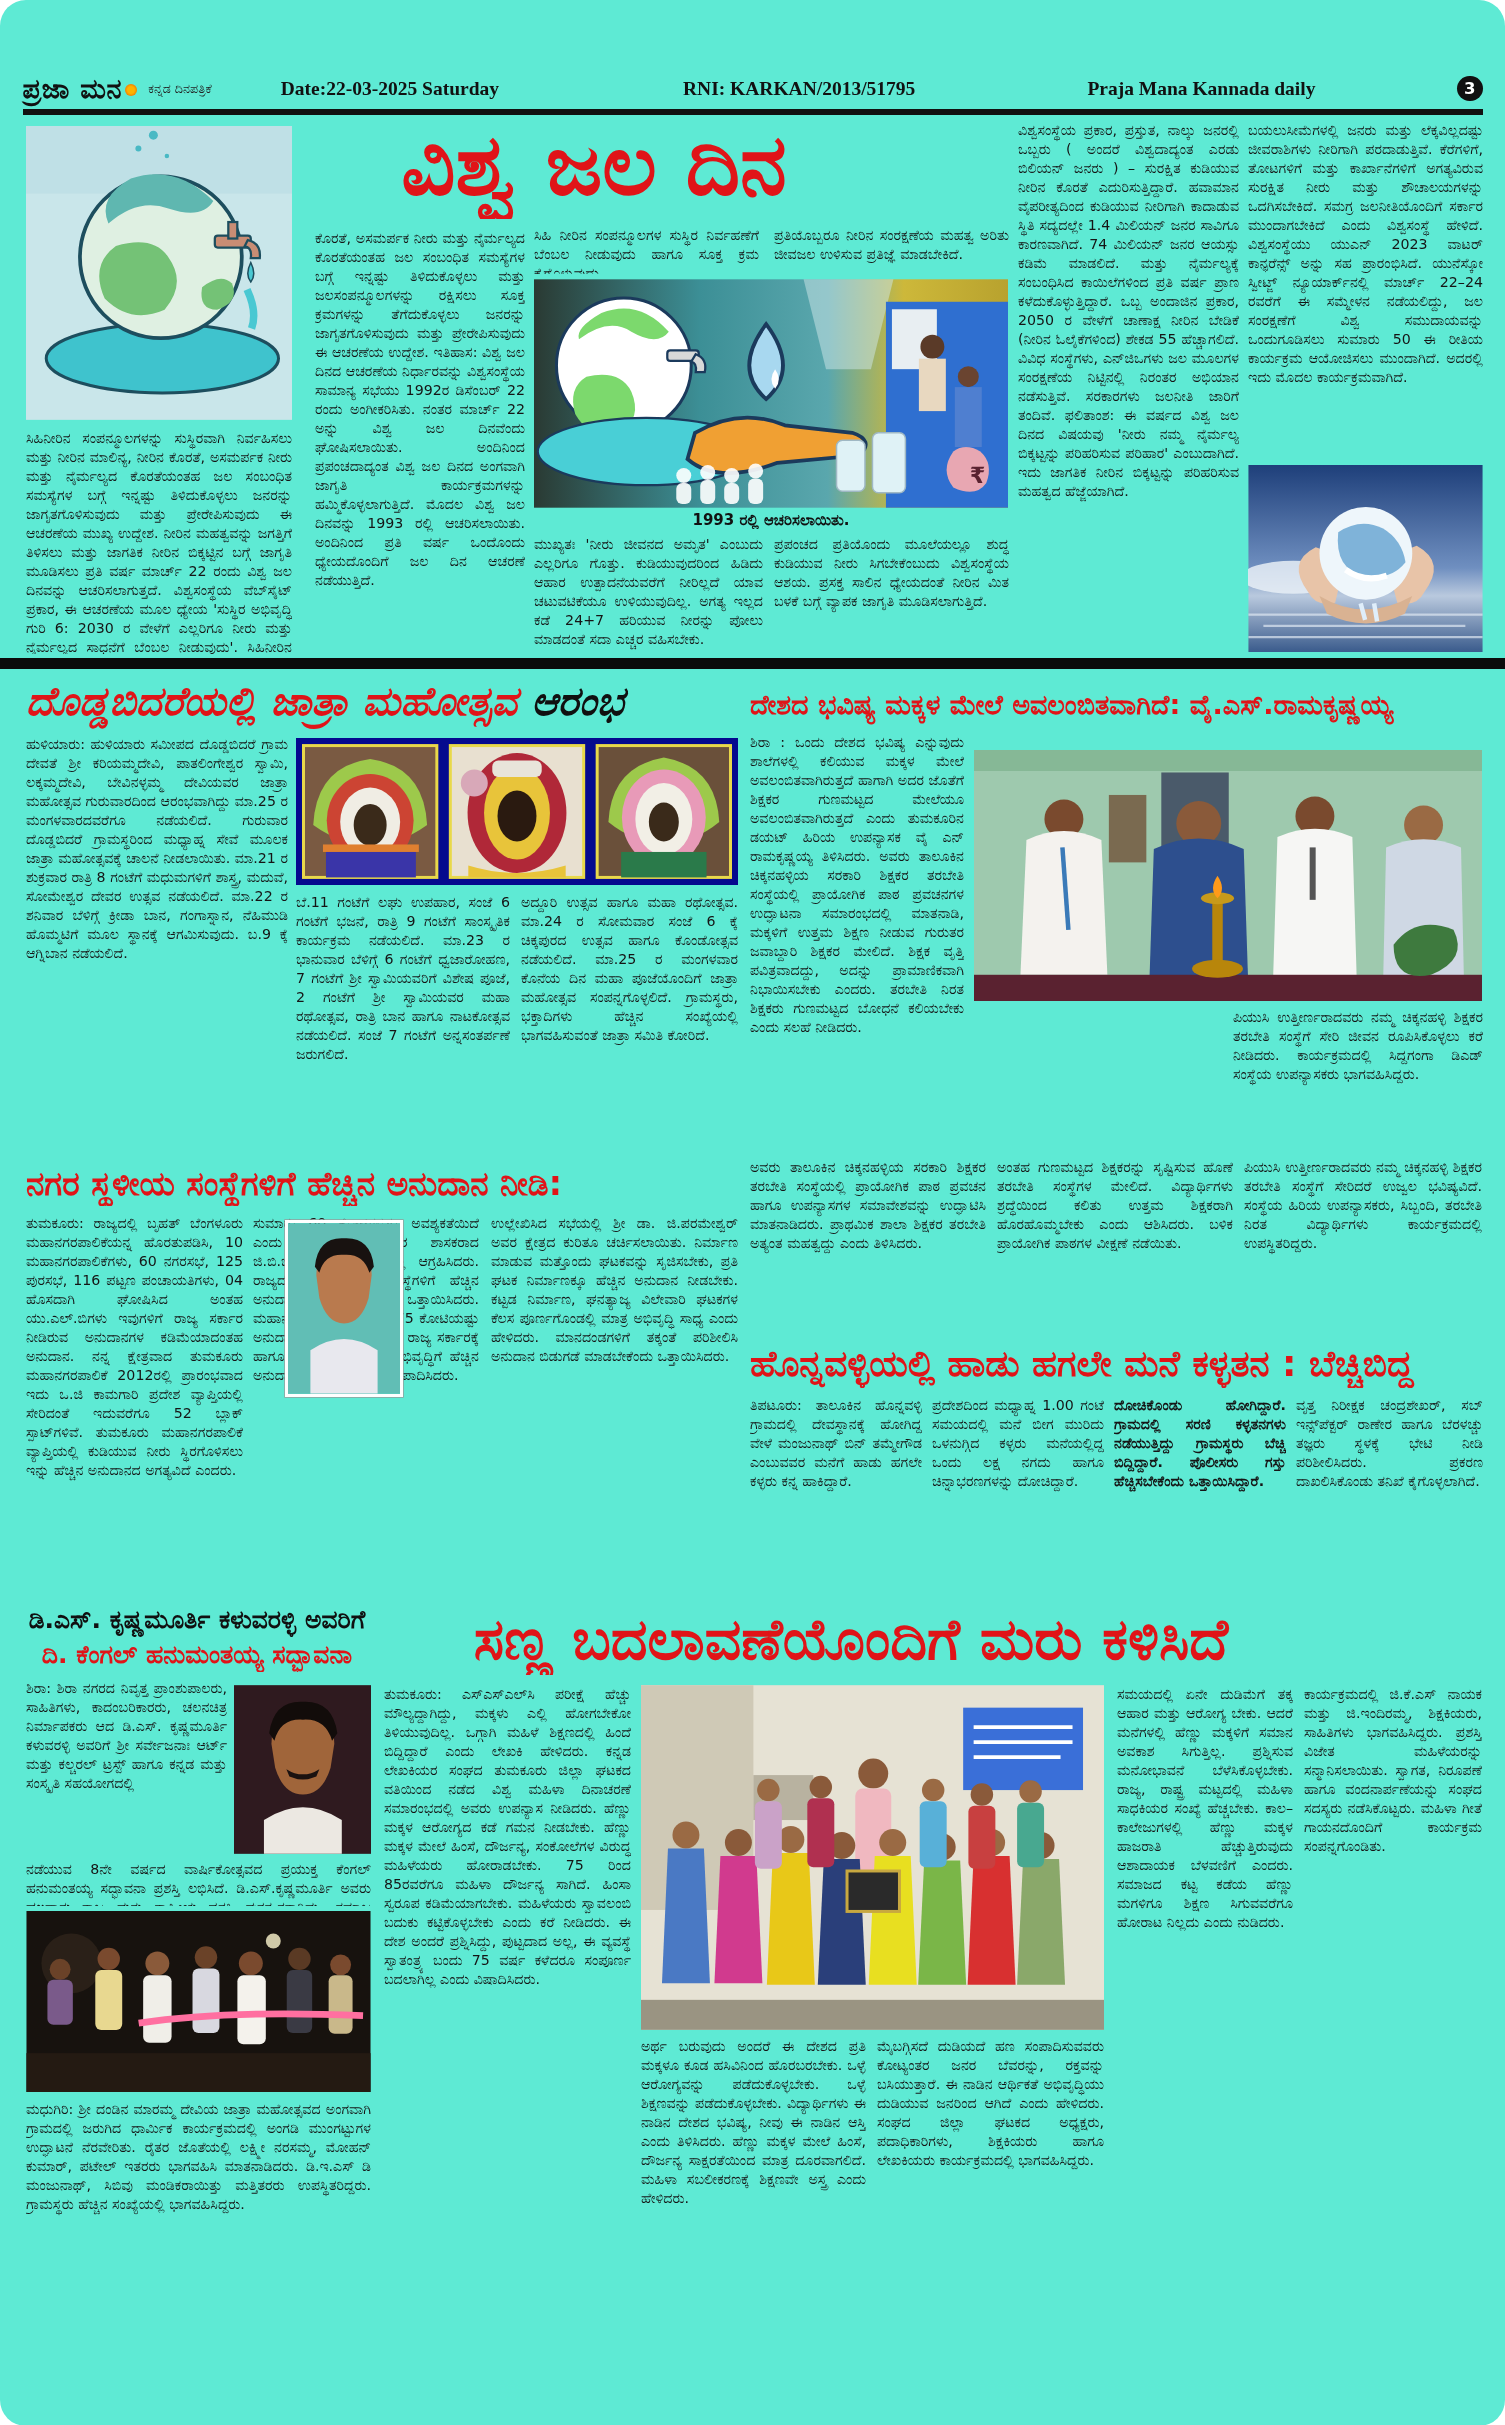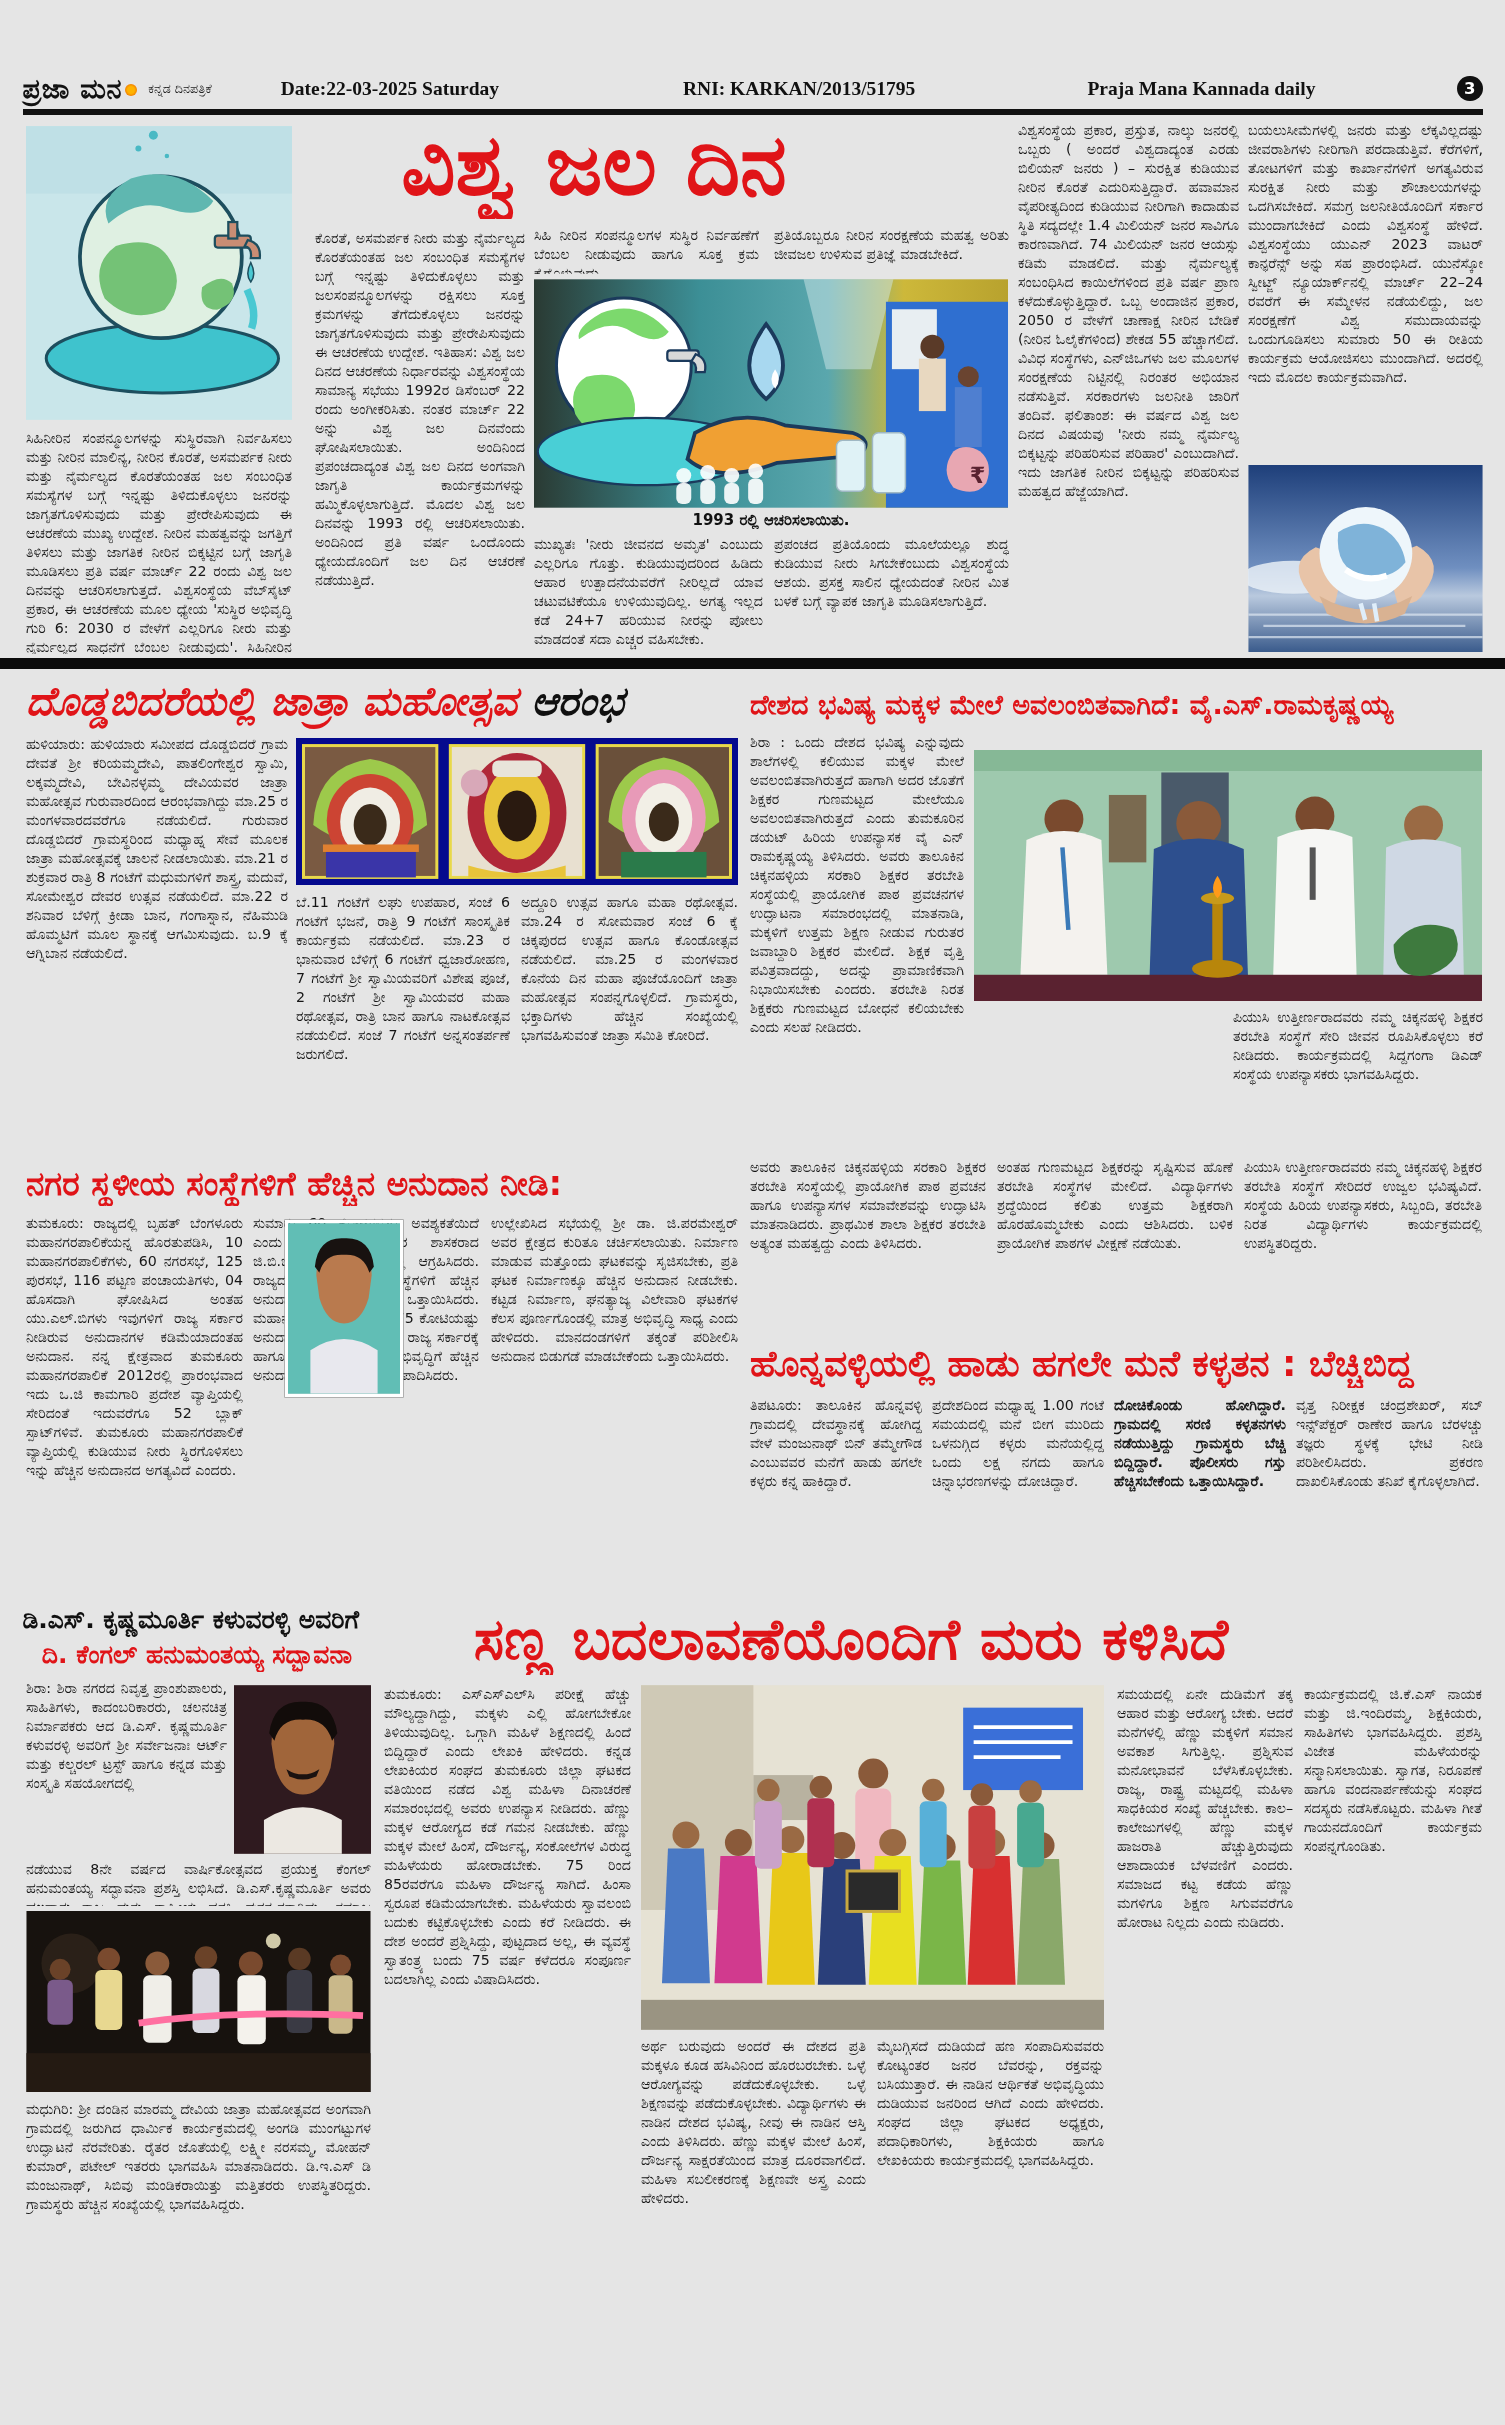--- a/index.html
+++ b/index.html
@@ -1,17 +1,17 @@
 <!DOCTYPE html>
 <html style="font-size:12px"><head>
 <meta charset="utf-8">
 <style>
   html,body{margin:0;padding:0;background:#ffffff;}
   body{width:1505px;height:2426px;position:relative;font-family:"DejaVu Sans","Liberation Sans",sans-serif;}
-  #page{position:absolute;inset:0;background:#e5e5e5;overflow:hidden;}
+  #page{position:absolute;inset:0;background:#5eead4;overflow:hidden;border-radius:26px;}
   .col{position:absolute;font-size:14.2px;line-height:19px;text-align:justify;overflow:hidden;color:#151515;word-break:break-word;}
   .rule{position:absolute;background:#111;}
   .masthead{position:absolute;left:22.5px;top:69px;width:1460px;height:39px;display:flex;align-items:center;}
   .logo-main{font-size:27px;font-weight:bold;color:#111;letter-spacing:0.7px;}
   .logo-sun{display:inline-block;width:12px;height:12px;border-radius:50%;background:radial-gradient(circle,#ffb300 40%,#e65100 100%);margin:0 3px;vertical-align:middle;}
   .logo-sub{font-size:12.7px;color:#222;margin-left:8px;}
   .mh-item{font-size:19.5px;color:#111;font-weight:bold;font-family:"Liberation Serif","DejaVu Serif",serif;}
   .page-circle{width:25.5px;height:25.5px;border-radius:50%;background:#111;color:#fff;font-size:16.5px;font-weight:bold;display:flex;align-items:center;justify-content:center;}
   .hl-red{color:#e01418;font-weight:bold;}
   .hl-black{color:#101010;font-weight:bold;}
@@ -241,21 +241,21 @@
   <div class="col" style="left:750px;top:1158px;width:236px;height:176px;">ಅವರು ತಾಲೂಕಿನ ಚಿಕ್ಕನಹಳ್ಳಿಯ ಸರಕಾರಿ ಶಿಕ್ಷಕರ ತರಬೇತಿ ಸಂಸ್ಥೆಯಲ್ಲಿ ಪ್ರಾಯೋಗಿಕ ಪಾಠ ಪ್ರವಚನ ಹಾಗೂ ಉಪನ್ಯಾಸಗಳ ಸಮಾವೇಶವನ್ನು ಉದ್ಘಾಟಿಸಿ ಮಾತನಾಡಿದರು. ಪ್ರಾಥಮಿಕ ಶಾಲಾ ಶಿಕ್ಷಕರ ತರಬೇತಿ ಅತ್ಯಂತ ಮಹತ್ವದ್ದು ಎಂದು ತಿಳಿಸಿದರು.</div>
   <div class="col" style="left:997px;top:1158px;width:236px;height:176px;">ಅಂತಹ ಗುಣಮಟ್ಟದ ಶಿಕ್ಷಕರನ್ನು ಸೃಷ್ಟಿಸುವ ಹೊಣೆ ತರಬೇತಿ ಸಂಸ್ಥೆಗಳ ಮೇಲಿದೆ. ವಿದ್ಯಾರ್ಥಿಗಳು ಶ್ರದ್ಧೆಯಿಂದ ಕಲಿತು ಉತ್ತಮ ಶಿಕ್ಷಕರಾಗಿ ಹೊರಹೊಮ್ಮಬೇಕು ಎಂದು ಆಶಿಸಿದರು. ಬಳಿಕ ಪ್ರಾಯೋಗಿಕ ಪಾಠಗಳ ವೀಕ್ಷಣೆ ನಡೆಯಿತು.</div>
   <div class="col" style="left:1244px;top:1158px;width:238px;height:176px;">ಪಿಯುಸಿ ಉತ್ತೀರ್ಣರಾದವರು ನಮ್ಮ ಚಿಕ್ಕನಹಳ್ಳಿ ಶಿಕ್ಷಕರ ತರಬೇತಿ ಸಂಸ್ಥೆಗೆ ಸೇರಿದರೆ ಉಜ್ವಲ ಭವಿಷ್ಯವಿದೆ. ಸಂಸ್ಥೆಯ ಹಿರಿಯ ಉಪನ್ಯಾಸಕರು, ಸಿಬ್ಬಂದಿ, ತರಬೇತಿ ನಿರತ ವಿದ್ಯಾರ್ಥಿಗಳು ಕಾರ್ಯಕ್ರಮದಲ್ಲಿ ಉಪಸ್ಥಿತರಿದ್ದರು.</div>
 
   <div class="headline-sec hl-red" style="left:750px;top:1343px;width:733px;height:45px;font-size:36px;line-height:42px;">ಹೊನ್ನವಳ್ಳಿಯಲ್ಲಿ ಹಾಡು ಹಗಲೇ ಮನೆ ಕಳ್ಳತನ : ಬೆಚ್ಚಿಬಿದ್ದ ಗ್ರಾಮಸ್ಥರು</div>
   <div class="col" style="left:750px;top:1396px;width:172px;height:201px;">ತಿಪಟೂರು: ತಾಲೂಕಿನ ಹೊನ್ನವಳ್ಳಿ ಗ್ರಾಮದಲ್ಲಿ ದೇವಸ್ಥಾನಕ್ಕೆ ಹೋಗಿದ್ದ ವೇಳೆ ಮಂಜುನಾಥ್ ಬಿನ್ ತಮ್ಮೇಗೌಡ ಎಂಬುವವರ ಮನೆಗೆ ಹಾಡು ಹಗಲೇ ಕಳ್ಳರು ಕನ್ನ ಹಾಕಿದ್ದಾರೆ.</div>
   <div class="col" style="left:932px;top:1396px;width:172px;height:201px;">ಪ್ರದೇಶದಿಂದ ಮಧ್ಯಾಹ್ನ 1.00 ಗಂಟೆ ಸಮಯದಲ್ಲಿ ಮನೆ ಬೀಗ ಮುರಿದು ಒಳನುಗ್ಗಿದ ಕಳ್ಳರು ಮನೆಯಲ್ಲಿದ್ದ ಒಂದು ಲಕ್ಷ ನಗದು ಹಾಗೂ ಚಿನ್ನಾಭರಣಗಳನ್ನು ದೋಚಿದ್ದಾರೆ.</div>
   <div class="col" style="left:1114px;top:1396px;width:172px;height:201px;font-weight:bold;">ದೋಚಿಕೊಂಡು ಹೋಗಿದ್ದಾರೆ. ಗ್ರಾಮದಲ್ಲಿ ಸರಣಿ ಕಳ್ಳತನಗಳು ನಡೆಯುತ್ತಿದ್ದು ಗ್ರಾಮಸ್ಥರು ಬೆಚ್ಚಿ ಬಿದ್ದಿದ್ದಾರೆ. ಪೊಲೀಸರು ಗಸ್ತು ಹೆಚ್ಚಿಸಬೇಕೆಂದು ಒತ್ತಾಯಿಸಿದ್ದಾರೆ.</div>
   <div class="col" style="left:1296px;top:1396px;width:187px;height:201px;">ವೃತ್ತ ನಿರೀಕ್ಷಕ ಚಂದ್ರಶೇಖರ್, ಸಬ್ ಇನ್ಸ್‌ಪೆಕ್ಟರ್ ರಾಣೇರ ಹಾಗೂ ಬೆರಳಚ್ಚು ತಜ್ಞರು ಸ್ಥಳಕ್ಕೆ ಭೇಟಿ ನೀಡಿ ಪರಿಶೀಲಿಸಿದರು. ಪ್ರಕರಣ ದಾಖಲಿಸಿಕೊಂಡು ತನಿಖೆ ಕೈಗೊಳ್ಳಲಾಗಿದೆ.</div>
 
-  <div class="headline-sec hl-black" style="left:22.5px;top:1604px;width:349px;height:33px;font-size:25px;line-height:31.5px;text-align:left;">ಡಿ.ಎಸ್. ಕೃಷ್ಣಮೂರ್ತಿ ಕಳುವರಳ್ಳಿ ಅವರಿಗೆ</div>
+  <div class="headline-sec hl-black" style="left:22.5px;top:1604px;width:349px;height:33px;font-size:25px;line-height:31.5px;text-align:center;">ಡಿ.ಎಸ್. ಕೃಷ್ಣಮೂರ್ತಿ ಕಳುವರಳ್ಳಿ ಅವರಿಗೆ</div>
   <div class="headline-sec hl-red" style="left:22.5px;top:1639px;width:349px;height:33px;font-size:25px;line-height:31.5px;text-align:center;">ದಿ. ಕೆಂಗಲ್ ಹನುಮಂತಯ್ಯ ಸದ್ಭಾವನಾ ಪ್ರಶಸ್ತಿ</div>
   <div class="col" style="left:26px;top:1679px;width:201px;height:178px;">ಶಿರಾ: ಶಿರಾ ನಗರದ ನಿವೃತ್ತ ಪ್ರಾಂಶುಪಾಲರು, ಸಾಹಿತಿಗಳು, ಕಾದಂಬರಿಕಾರರು, ಚಲನಚಿತ್ರ ನಿರ್ಮಾಪಕರು ಆದ ಡಿ.ಎಸ್. ಕೃಷ್ಣಮೂರ್ತಿ ಕಳುವರಳ್ಳಿ ಅವರಿಗೆ ಶ್ರೀ ಸರ್ವೇಜನಾಃ ಆರ್ಟ್ ಮತ್ತು ಕಲ್ಚರಲ್ ಟ್ರಸ್ಟ್ ಹಾಗೂ ಕನ್ನಡ ಮತ್ತು ಸಂಸ್ಕೃತಿ ಸಹಯೋಗದಲ್ಲಿ</div>
   <div class="photo" style="left:234px;top:1685px;width:137px;height:169px;">
     <svg width="137" height="169" viewBox="0 0 183 225">
       <rect width="183" height="225" fill="#241418"></rect>
       <rect width="183" height="225" fill="#3a2026" opacity="0.5"></rect>
       <path d="M50 78 q0 -48 42 -48 q42 0 42 48 l-5 32 q-11 36 -37 36 q-26 0 -37 -36z" fill="#a0653a"></path>
       <path d="M47 64 q6 -44 45 -42 q40 -2 46 42 l-7 10 q-9 -30 -39 -28 q-30 -2 -38 28z" fill="#120c0a"></path>
       <path d="M70 112 q22 14 44 0 l-4 10 q-18 8 -36 0z" fill="#1a1210"></path>
       <path d="M40 180 q52 -34 104 0 l0 45 l-104 0z" fill="#ece8e2"></path>

